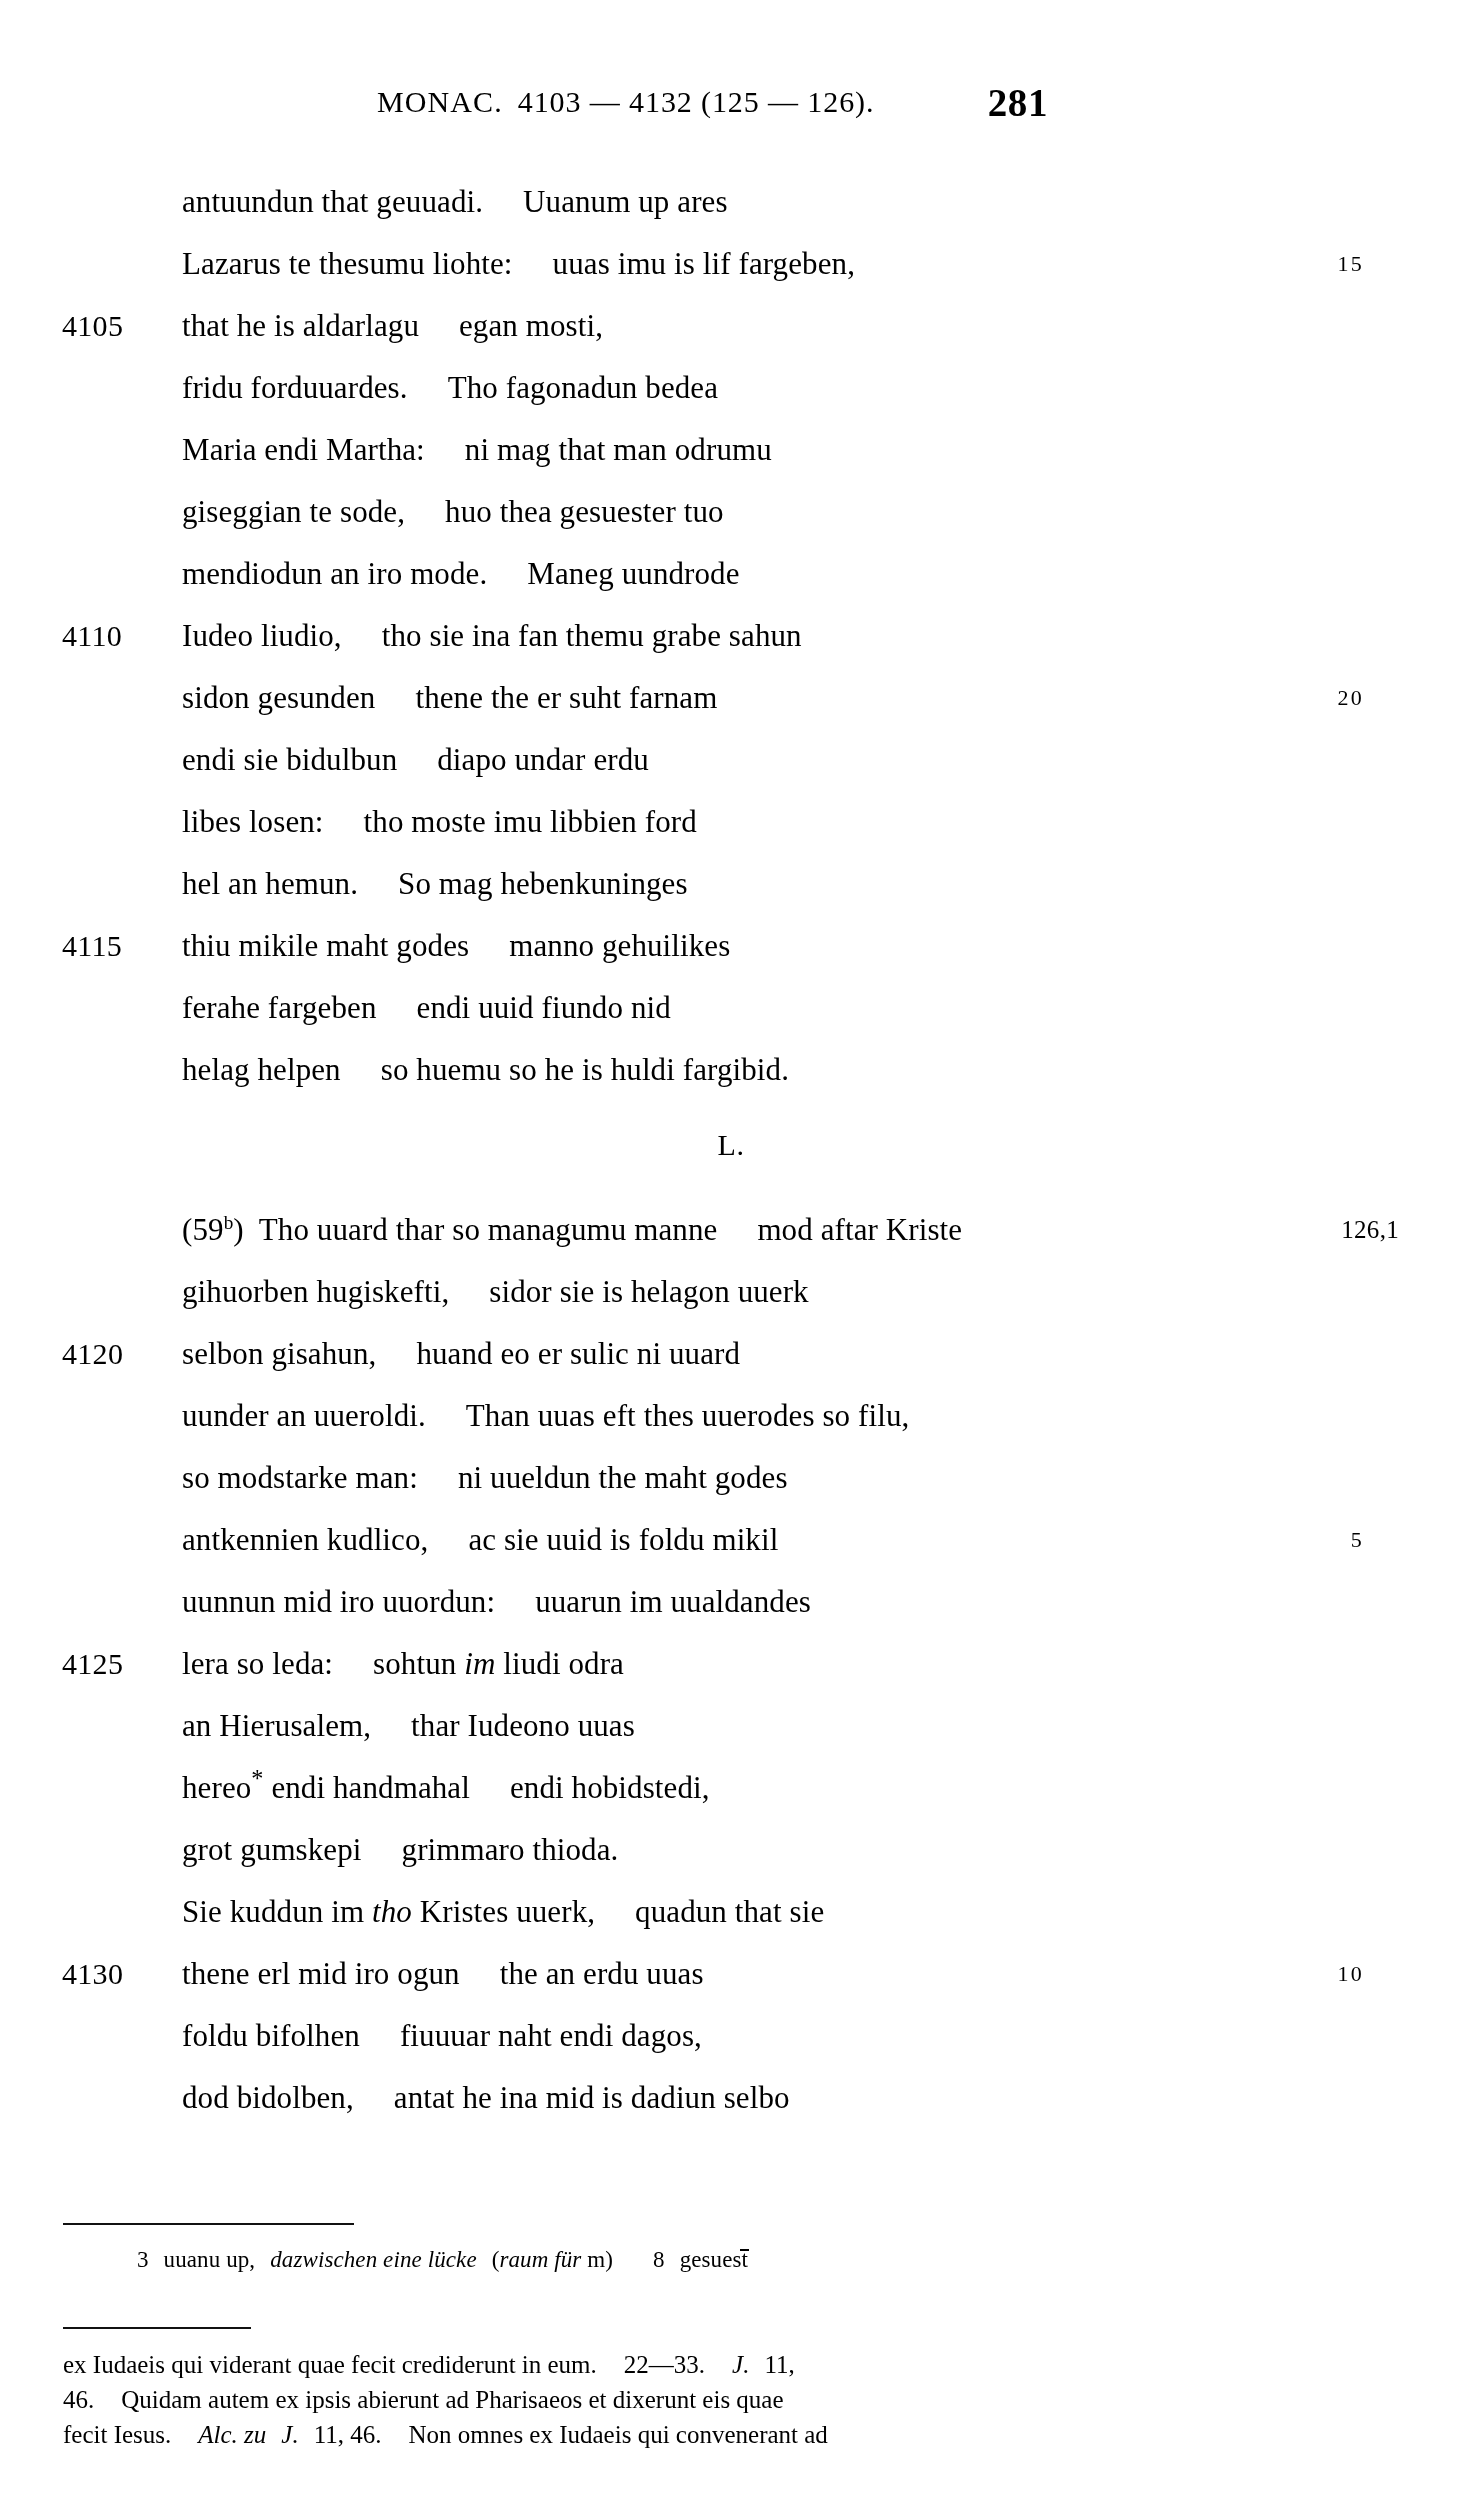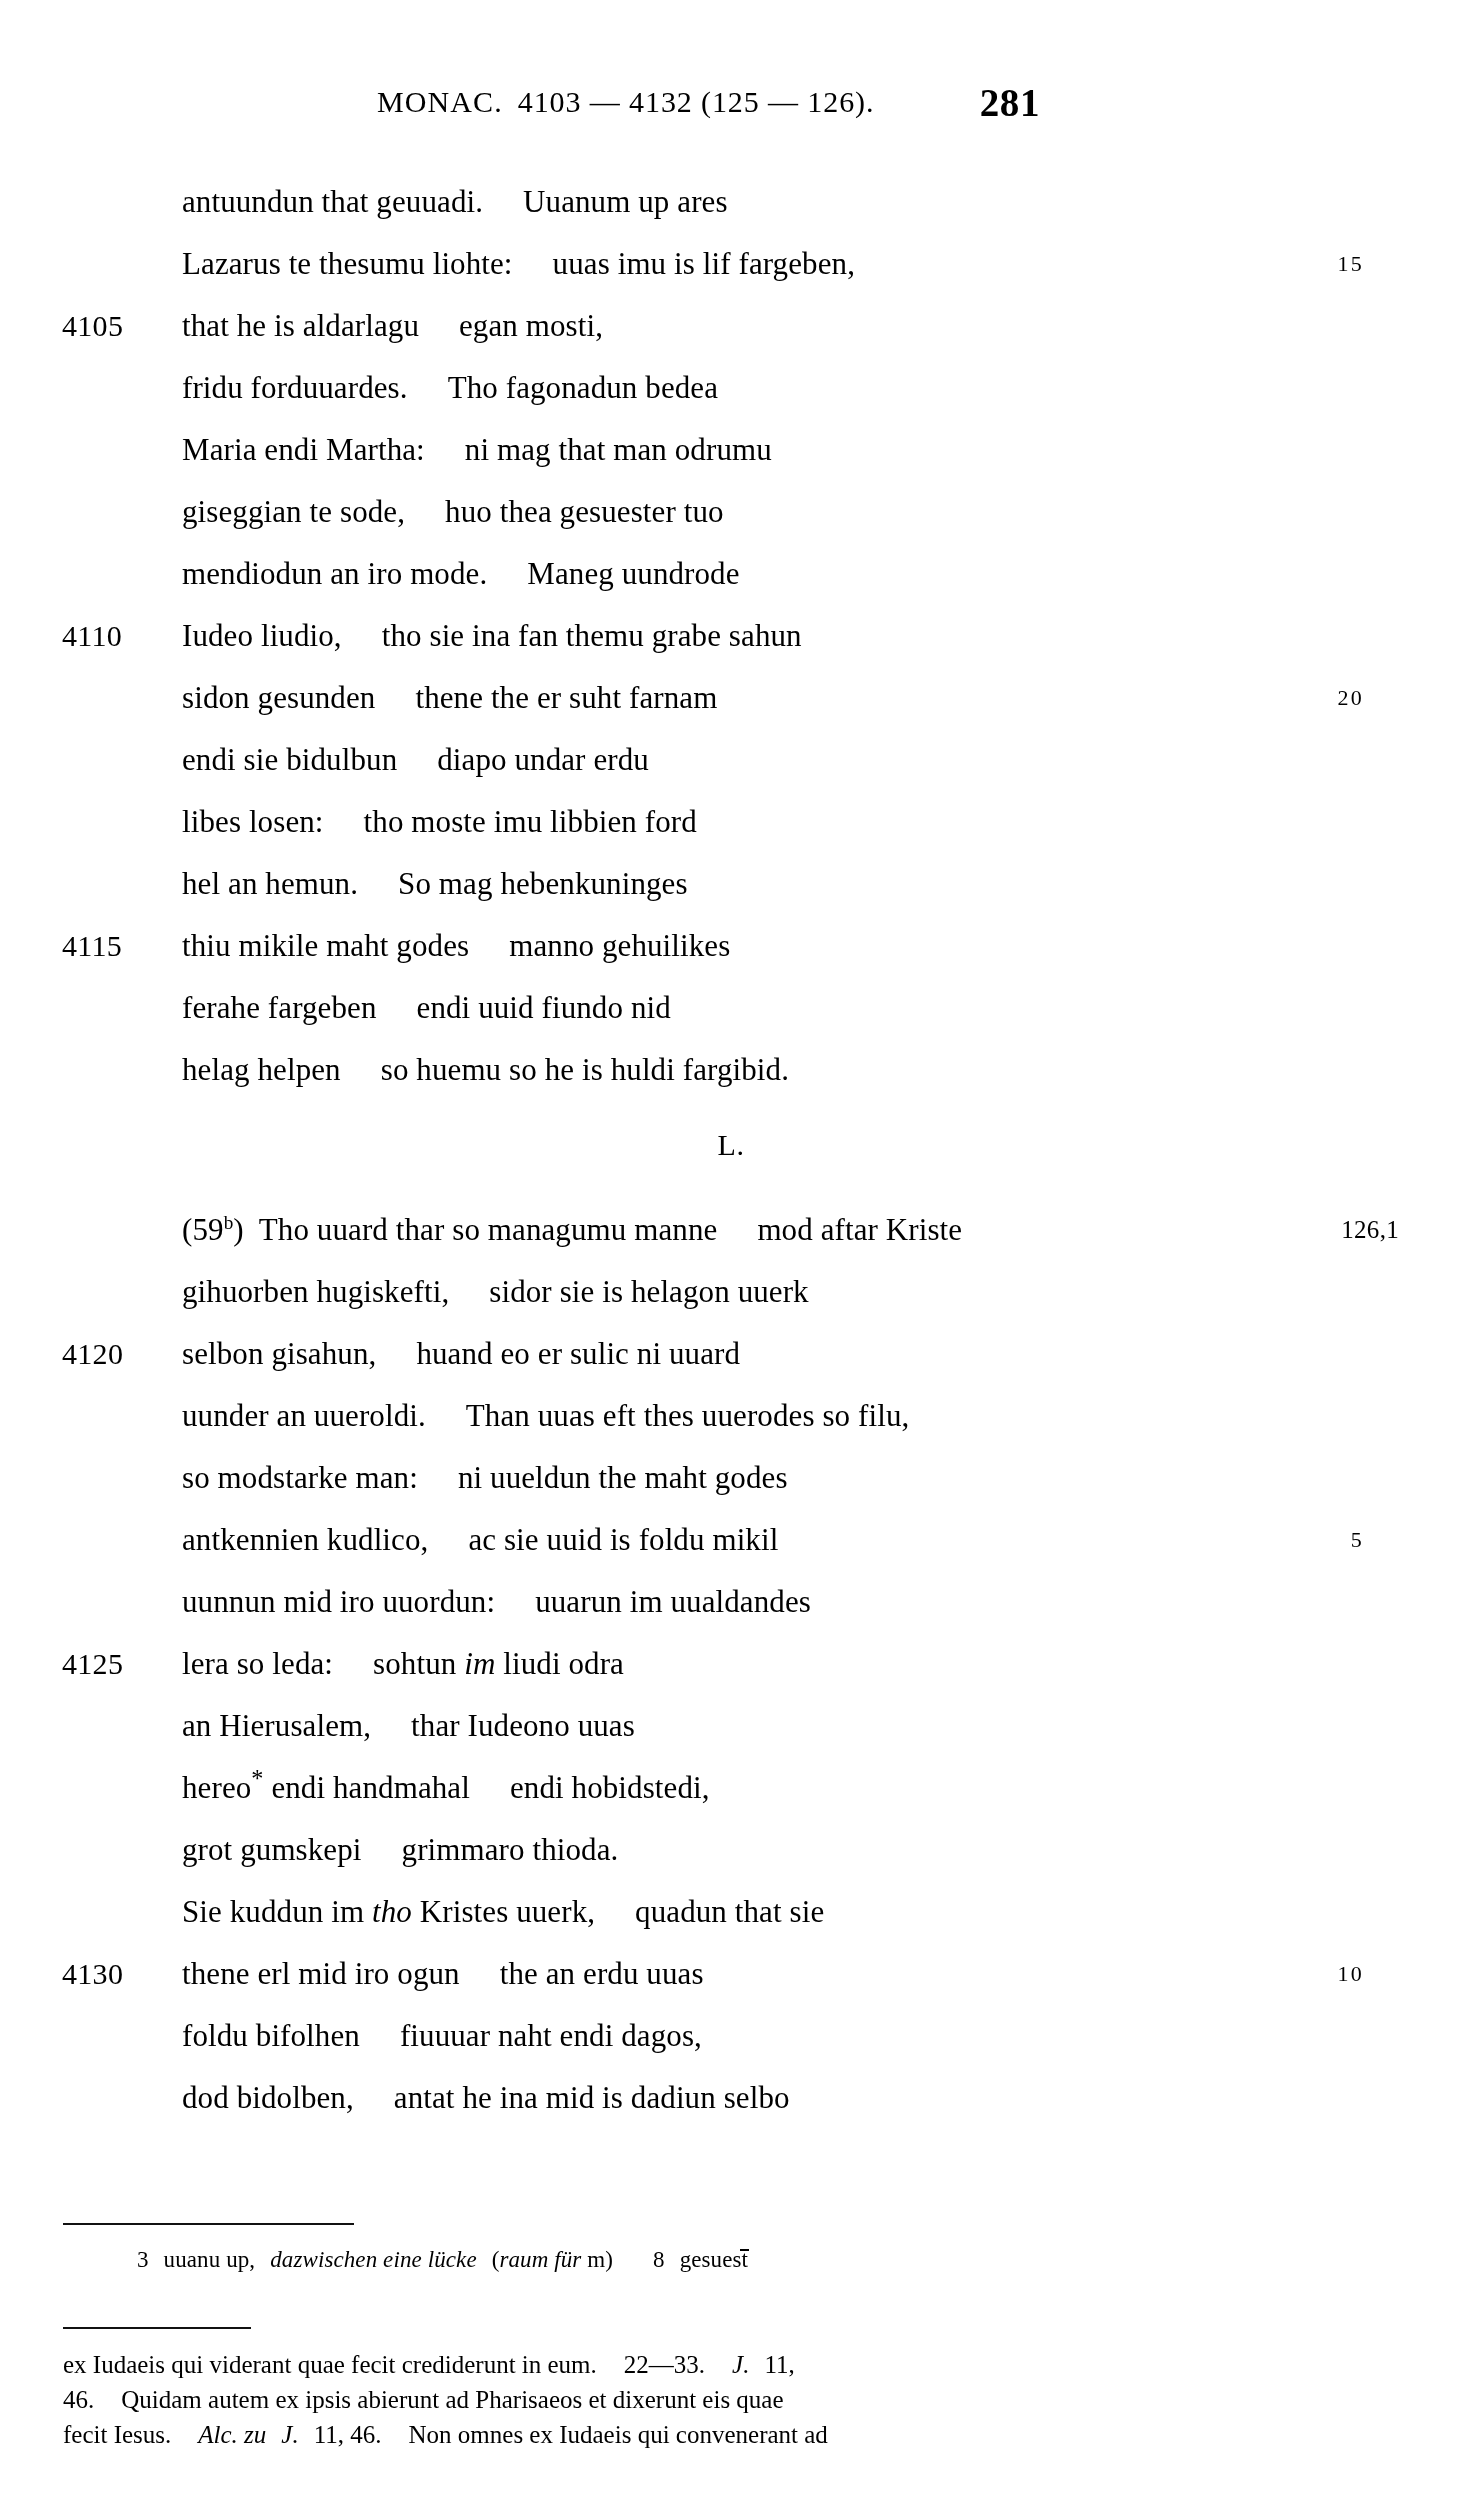--- a/index.html
+++ b/index.html
@@ -25,20 +25,21 @@
     padding: 0;
   }
 
   
   .runhead {
     position: absolute;
     top: 80px;
     left: 0;
     width: 1160px;
     height: 63px;
+    padding-left: 8px;
   }
   .runhead-title {
     position: absolute;
     left: 377px;
     top: 4.6px;
     font-size: 30px;
     letter-spacing: 0.9px;
     font-weight: 400;
     white-space: nowrap;
   }

